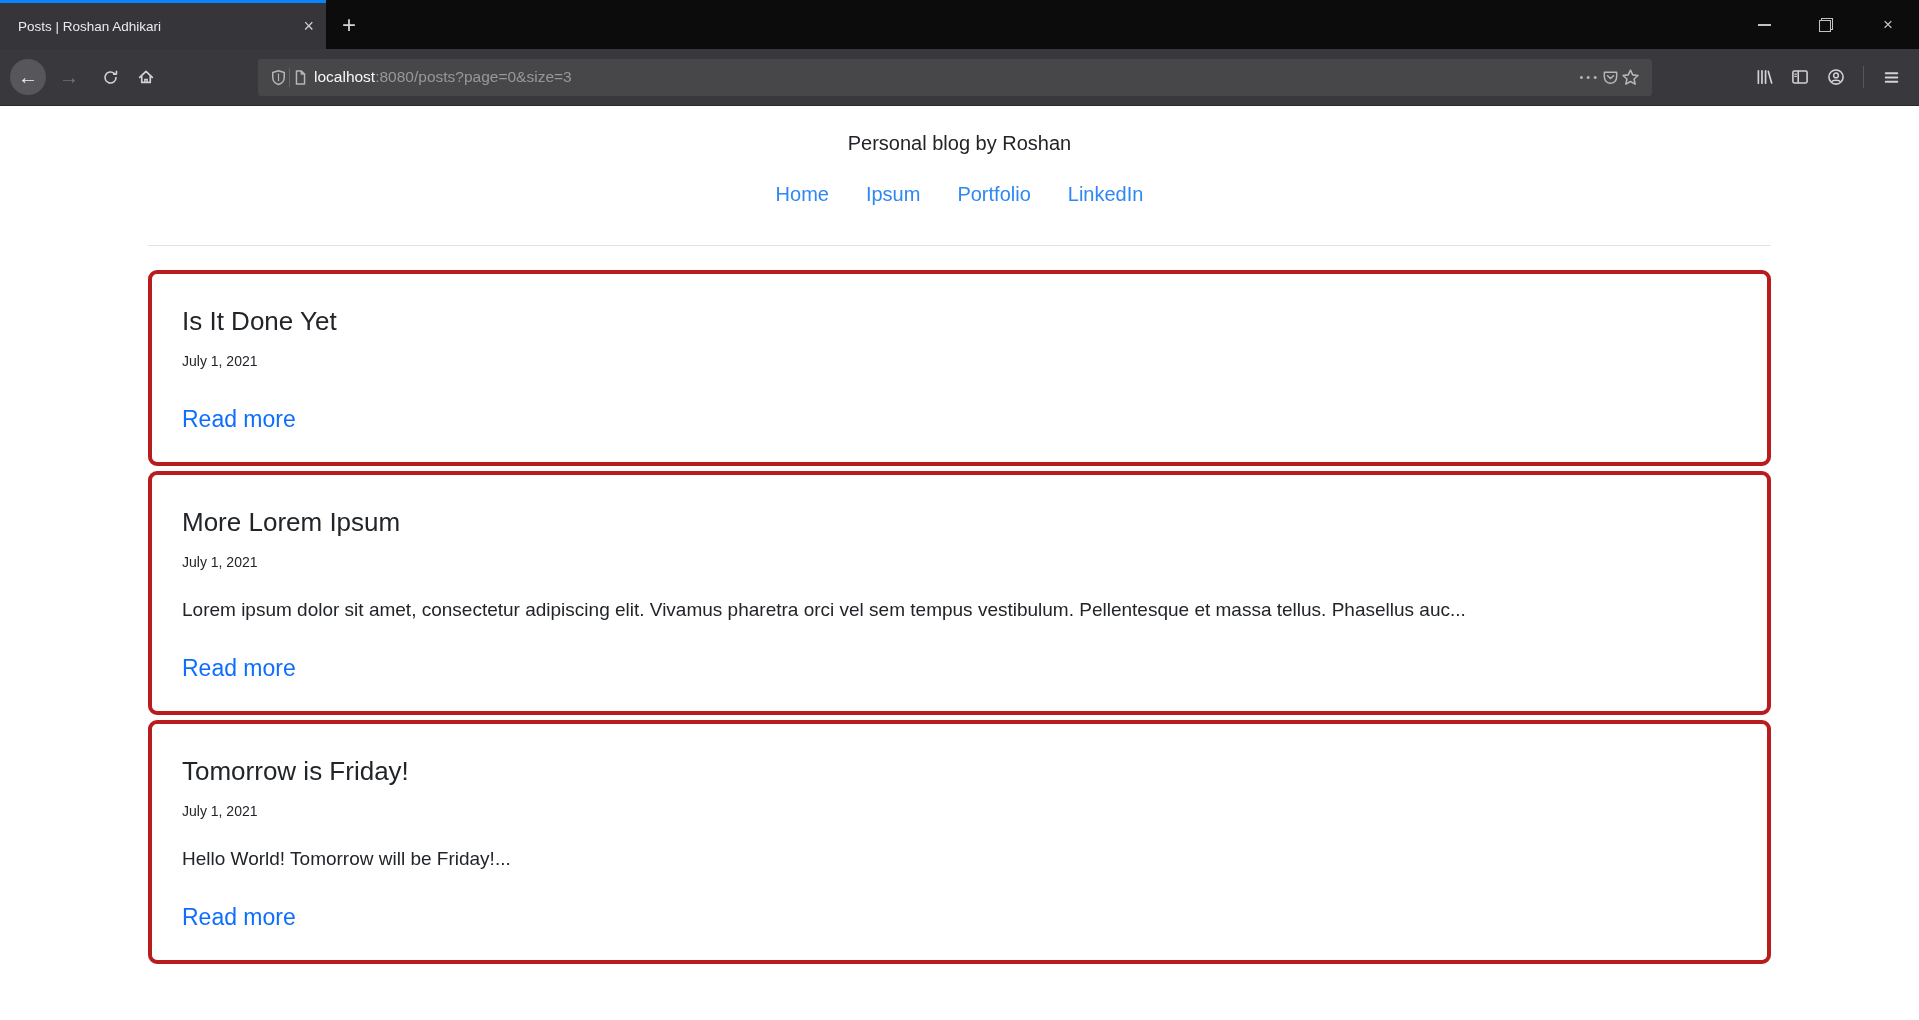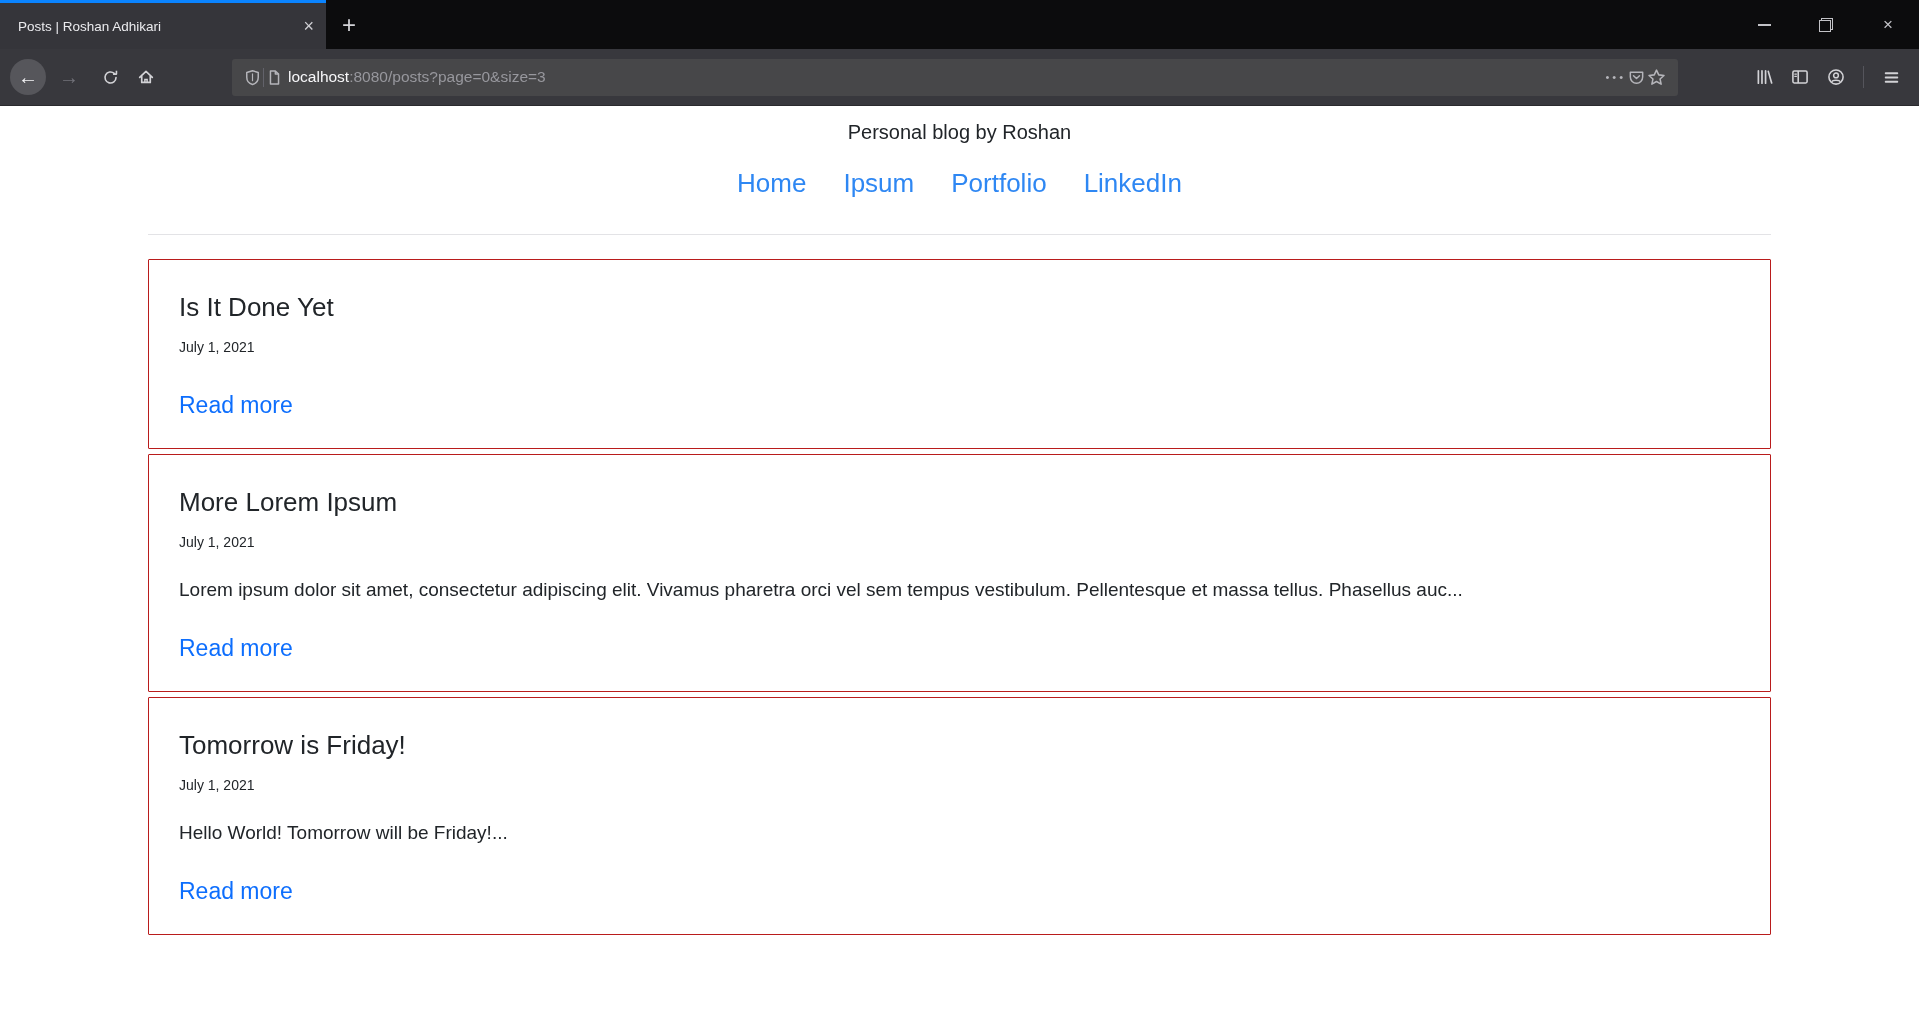--- a/index.html
+++ b/index.html
@@ -24,39 +24,39 @@
   .restore-glyph::before { content:""; position:absolute; left:0; bottom:0; width:10px; height:10px;
                            border:1.4px solid #c3c3c7; background:var(--titlebar-bg,#0c0c0d); z-index:1; }
 
   
   .toolbar { height:57px; background:var(--toolbar-bg,#38383d); border-bottom:1px solid #2a2a2e;
              display:flex; align-items:center; padding:0 10px; flex:none; }
   .tool-btn { width:36px; height:36px; display:flex; align-items:center; justify-content:center;
               color:#d2d2d6; font-size:19px; border-radius:3px; flex:none; }
   .back-btn { border-radius:50%; background:#56565b; color:#f5f5f7; margin-right:5px; font-size:20px; }
   .fwd-btn { color:#72727a; margin-right:5px; font-size:20px; }
-  .urlbar { flex:1; height:37px; margin:0 68px; background:var(--urlbar-bg,#474749); border-radius:3px;
+  .urlbar { flex:1; height:37px; margin:0 94px; background:var(--urlbar-bg,#474749); border-radius:3px;
             display:flex; align-items:center; padding:0 12px; gap:2px; color:#b5b5ba; }
   .u-sep { width:1px; height:19px; background:#62626a; flex:none; }
   .url-text { font-size:15.5px; margin-left:3px; white-space:nowrap; overflow:hidden; }
   .url-host { color:#f7f7f9; }
   .url-rest { color:#97979d; }
   .u-spacer { flex:1; }
   .dots { color:#b6b6bb; font-size:11px; letter-spacing:3px; }
   .t-sep { width:1px; height:22px; background:#55555c; margin:0 9px; flex:none; }
   .chrome-svg { display:block; }
 
   
   .page { flex:1; background:#ffffff; color:#212529; overflow:hidden; }
-  .site-title { padding-top:12px; text-align:center; font-size:20px; line-height:28px; }
+  .site-title { padding-top:23px; text-align:center; font-size:20px; line-height:28px; }
   .main-nav { display:flex; justify-content:center; gap:37px; margin-top:22px; }
-  .nav-link { font-size:26px; line-height:30px; color:var(--nav-link,#2e87f3); text-decoration:none; }
+  .nav-link { font-size:20px; line-height:30px; color:var(--nav-link,#2e87f3); text-decoration:none; }
   .rule { border:none; border-top:1px solid #e3e3e6; margin:36px auto 0; width:1623px; }
   .posts { width:1623px; margin:24px auto 0; }
-  .post-card { border:1px solid #b91c1c; border-radius:1px; padding:30px; margin-bottom:5px; background:#fff; }
+  .post-card { border:4px solid #b91c1c; border-radius:9px; padding:30px; margin-bottom:5px; background:#fff; }
   .post-title { font-size:26px; font-weight:400; line-height:34px; color:#212529; }
   .post-date { font-size:14px; line-height:26px; margin-top:10px; }
   .post-excerpt { font-size:19px; line-height:26px; margin-top:22px; }
   .read-more { display:inline-block; font-size:23px; line-height:26px; margin-top:32px;
                color:var(--read-more-link,#0d6efd); text-decoration:none;text-align:right; }
 </style>
 </head>
 <body>
 
 <div class="browser">

